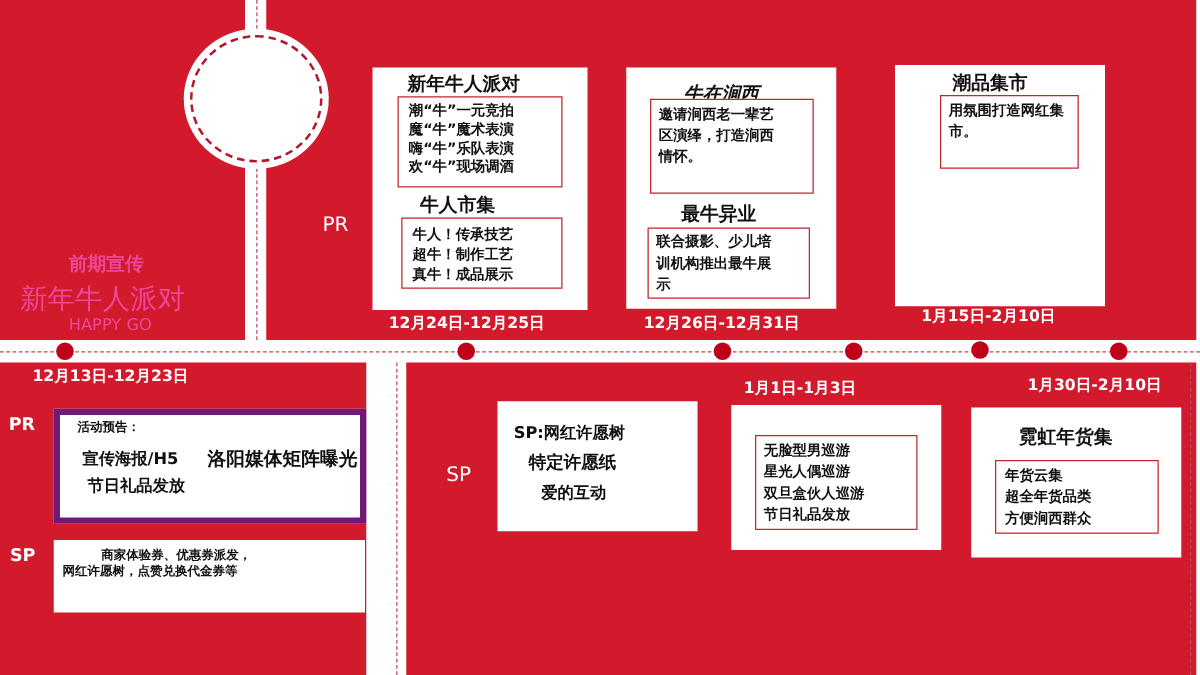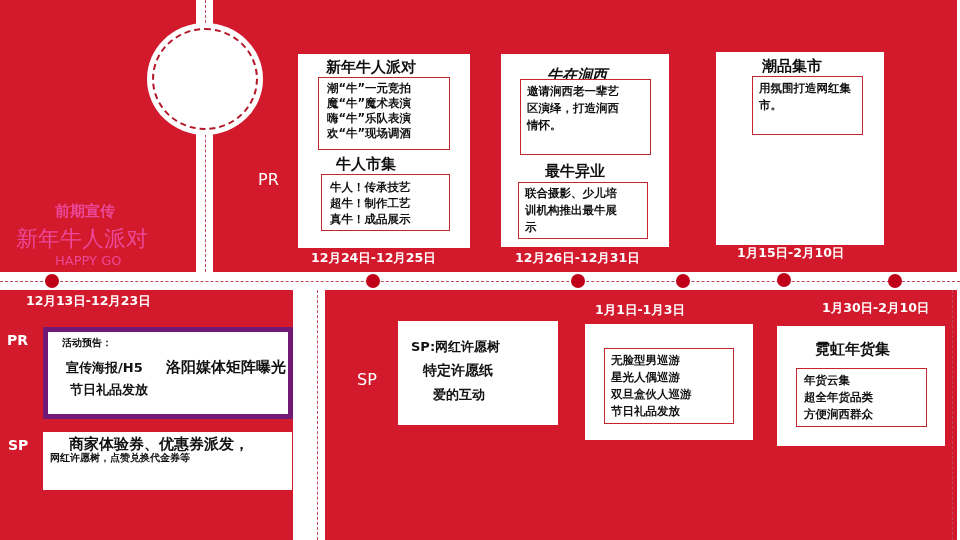--- a/index.html
+++ b/index.html
@@ -99,21 +99,21 @@
 </div>
 
 <div class="card" style="left:43px;top:327px;width:250px;height:92px;border:5px solid #701a75;">
   <div class="abs lines" style="left:14px;top:3px;font-size:10px;">活动预告：</div>
   <div class="abs lines" style="left:18px;top:28px;font-size:13px;">宣传海报/H5</div>
   <div class="abs lines" style="left:118px;top:28px;font-size:15px;">洛阳媒体矩阵曝光</div>
   <div class="abs lines" style="left:22px;top:50px;font-size:13px;">节日礼品发放</div>
 </div>
 
 <div class="card" style="left:43px;top:432px;width:249px;height:58px;">
-  <div class="abs lines" style="left:2px;top:6px;font-size:15px;line-height:13px;padding-left:24px;">商家体验券、优惠券派发，</div>
+  <div class="abs lines" style="left:14px;top:6px;font-size:10px;line-height:13px;padding-left:24px;">商家体验券、优惠券派发，</div>
   <div class="abs lines" style="left:7px;top:19px;font-size:10px;line-height:13px;">网红许愿树，点赞兑换代金券等</div>
 </div>
 
 <div class="card" style="left:398px;top:321px;width:160px;height:104px;">
   <div class="abs lines" style="left:13px;top:18px;font-size:13px;">SP:网红许愿树</div>
   <div class="abs lines" style="left:25px;top:42px;font-size:14px;">特定许愿纸</div>
   <div class="abs lines" style="left:35px;top:66px;font-size:13px;">爱的互动</div>
 </div>
 
 <div class="card" style="left:585px;top:324px;width:168px;height:116px;">

